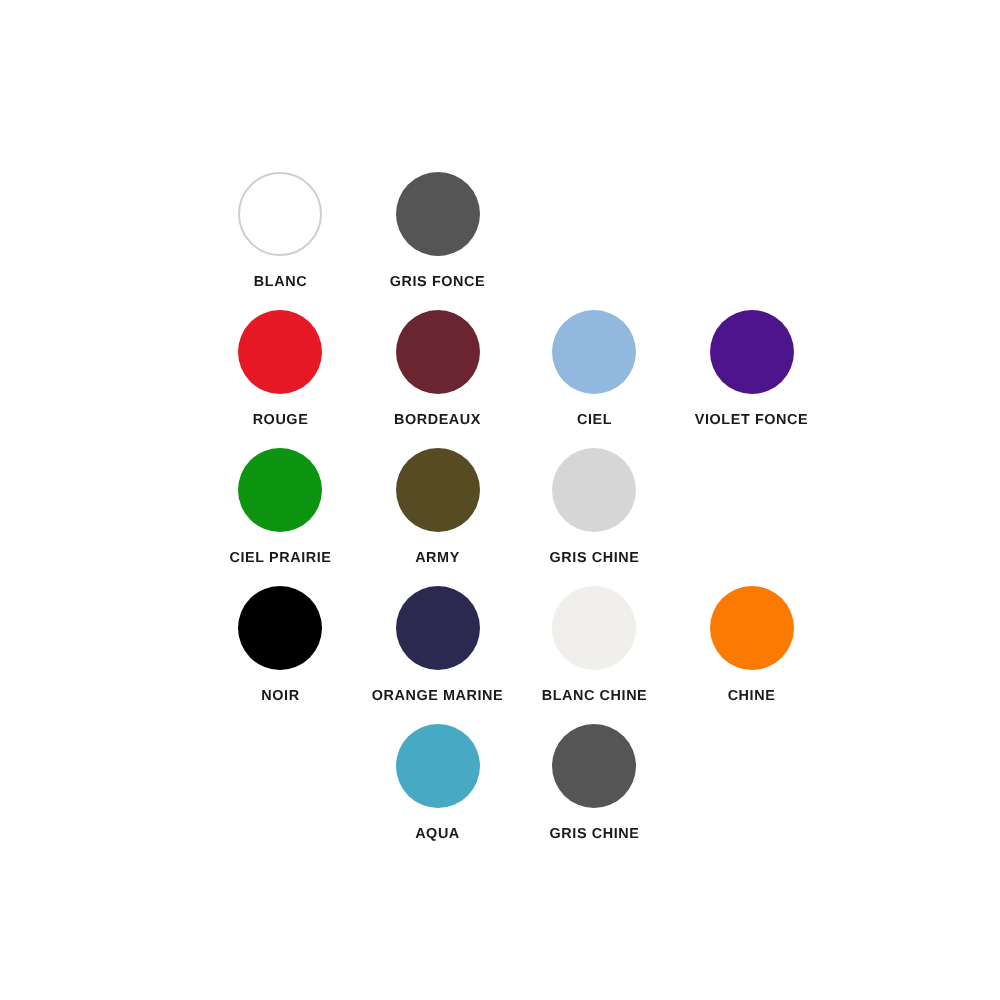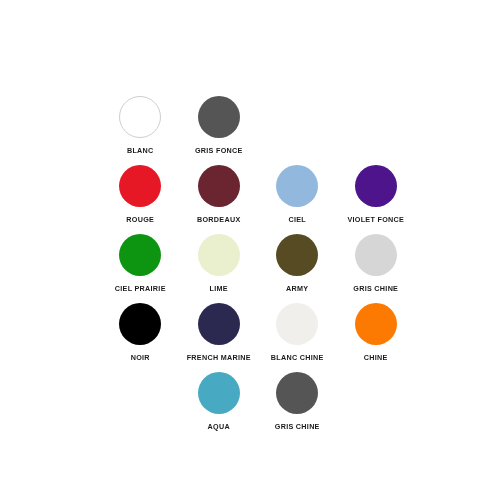--- a/index.html
+++ b/index.html
@@ -30,21 +30,21 @@
   .row {
     display: flex;
     flex-direction: row;
     height: 69px;
   }
   .cell {
     width: 78.5px;
     display: flex;
     flex-direction: column;
     align-items: center;
-    justify-content: flex-end;
+    justify-content: flex-start;
   }
   .cell.empty {
     visibility: hidden;
   }
   .swatch {
     width: 42px;
     height: 42px;
     border-radius: 50%;
     box-sizing: border-box;
   }
@@ -94,40 +94,36 @@
           <div class="swatch" style="background-color: rgb(77, 20, 140);"></div>
           <div class="label">VIOLET FONCE</div>
         </div>
       </div>
       <div class="row">
         <div class="cell">
           <div class="swatch" style="background-color: rgb(13, 148, 16);"></div>
           <div class="label">CIEL PRAIRIE</div>
         </div>
         <div class="cell">
-          <div class="swatch" style="background-color: rgb(234, 240, 206);"></div>
-          <div class="label">LIME</div>
-        </div>
-        <div class="cell">
           <div class="swatch" style="background-color: rgb(87, 75, 36);"></div>
           <div class="label">ARMY</div>
         </div>
         <div class="cell">
           <div class="swatch" style="background-color: rgb(214, 214, 214);"></div>
           <div class="label">GRIS CHINE</div>
         </div>
       </div>
       <div class="row">
         <div class="cell">
           <div class="swatch" style="background-color: rgb(0, 0, 0);"></div>
           <div class="label">NOIR</div>
         </div>
         <div class="cell">
           <div class="swatch" style="background-color: rgb(43, 41, 80);"></div>
-          <div class="label">FRENCH MARINE</div>
+          <div class="label">ORANGE MARINE</div>
         </div>
         <div class="cell">
           <div class="swatch" style="background-color: rgb(240, 239, 235);"></div>
           <div class="label">BLANC CHINE</div>
         </div>
         <div class="cell">
           <div class="swatch" style="background-color: rgb(252, 122, 2);"></div>
           <div class="label">CHINE</div>
         </div>
       </div>

